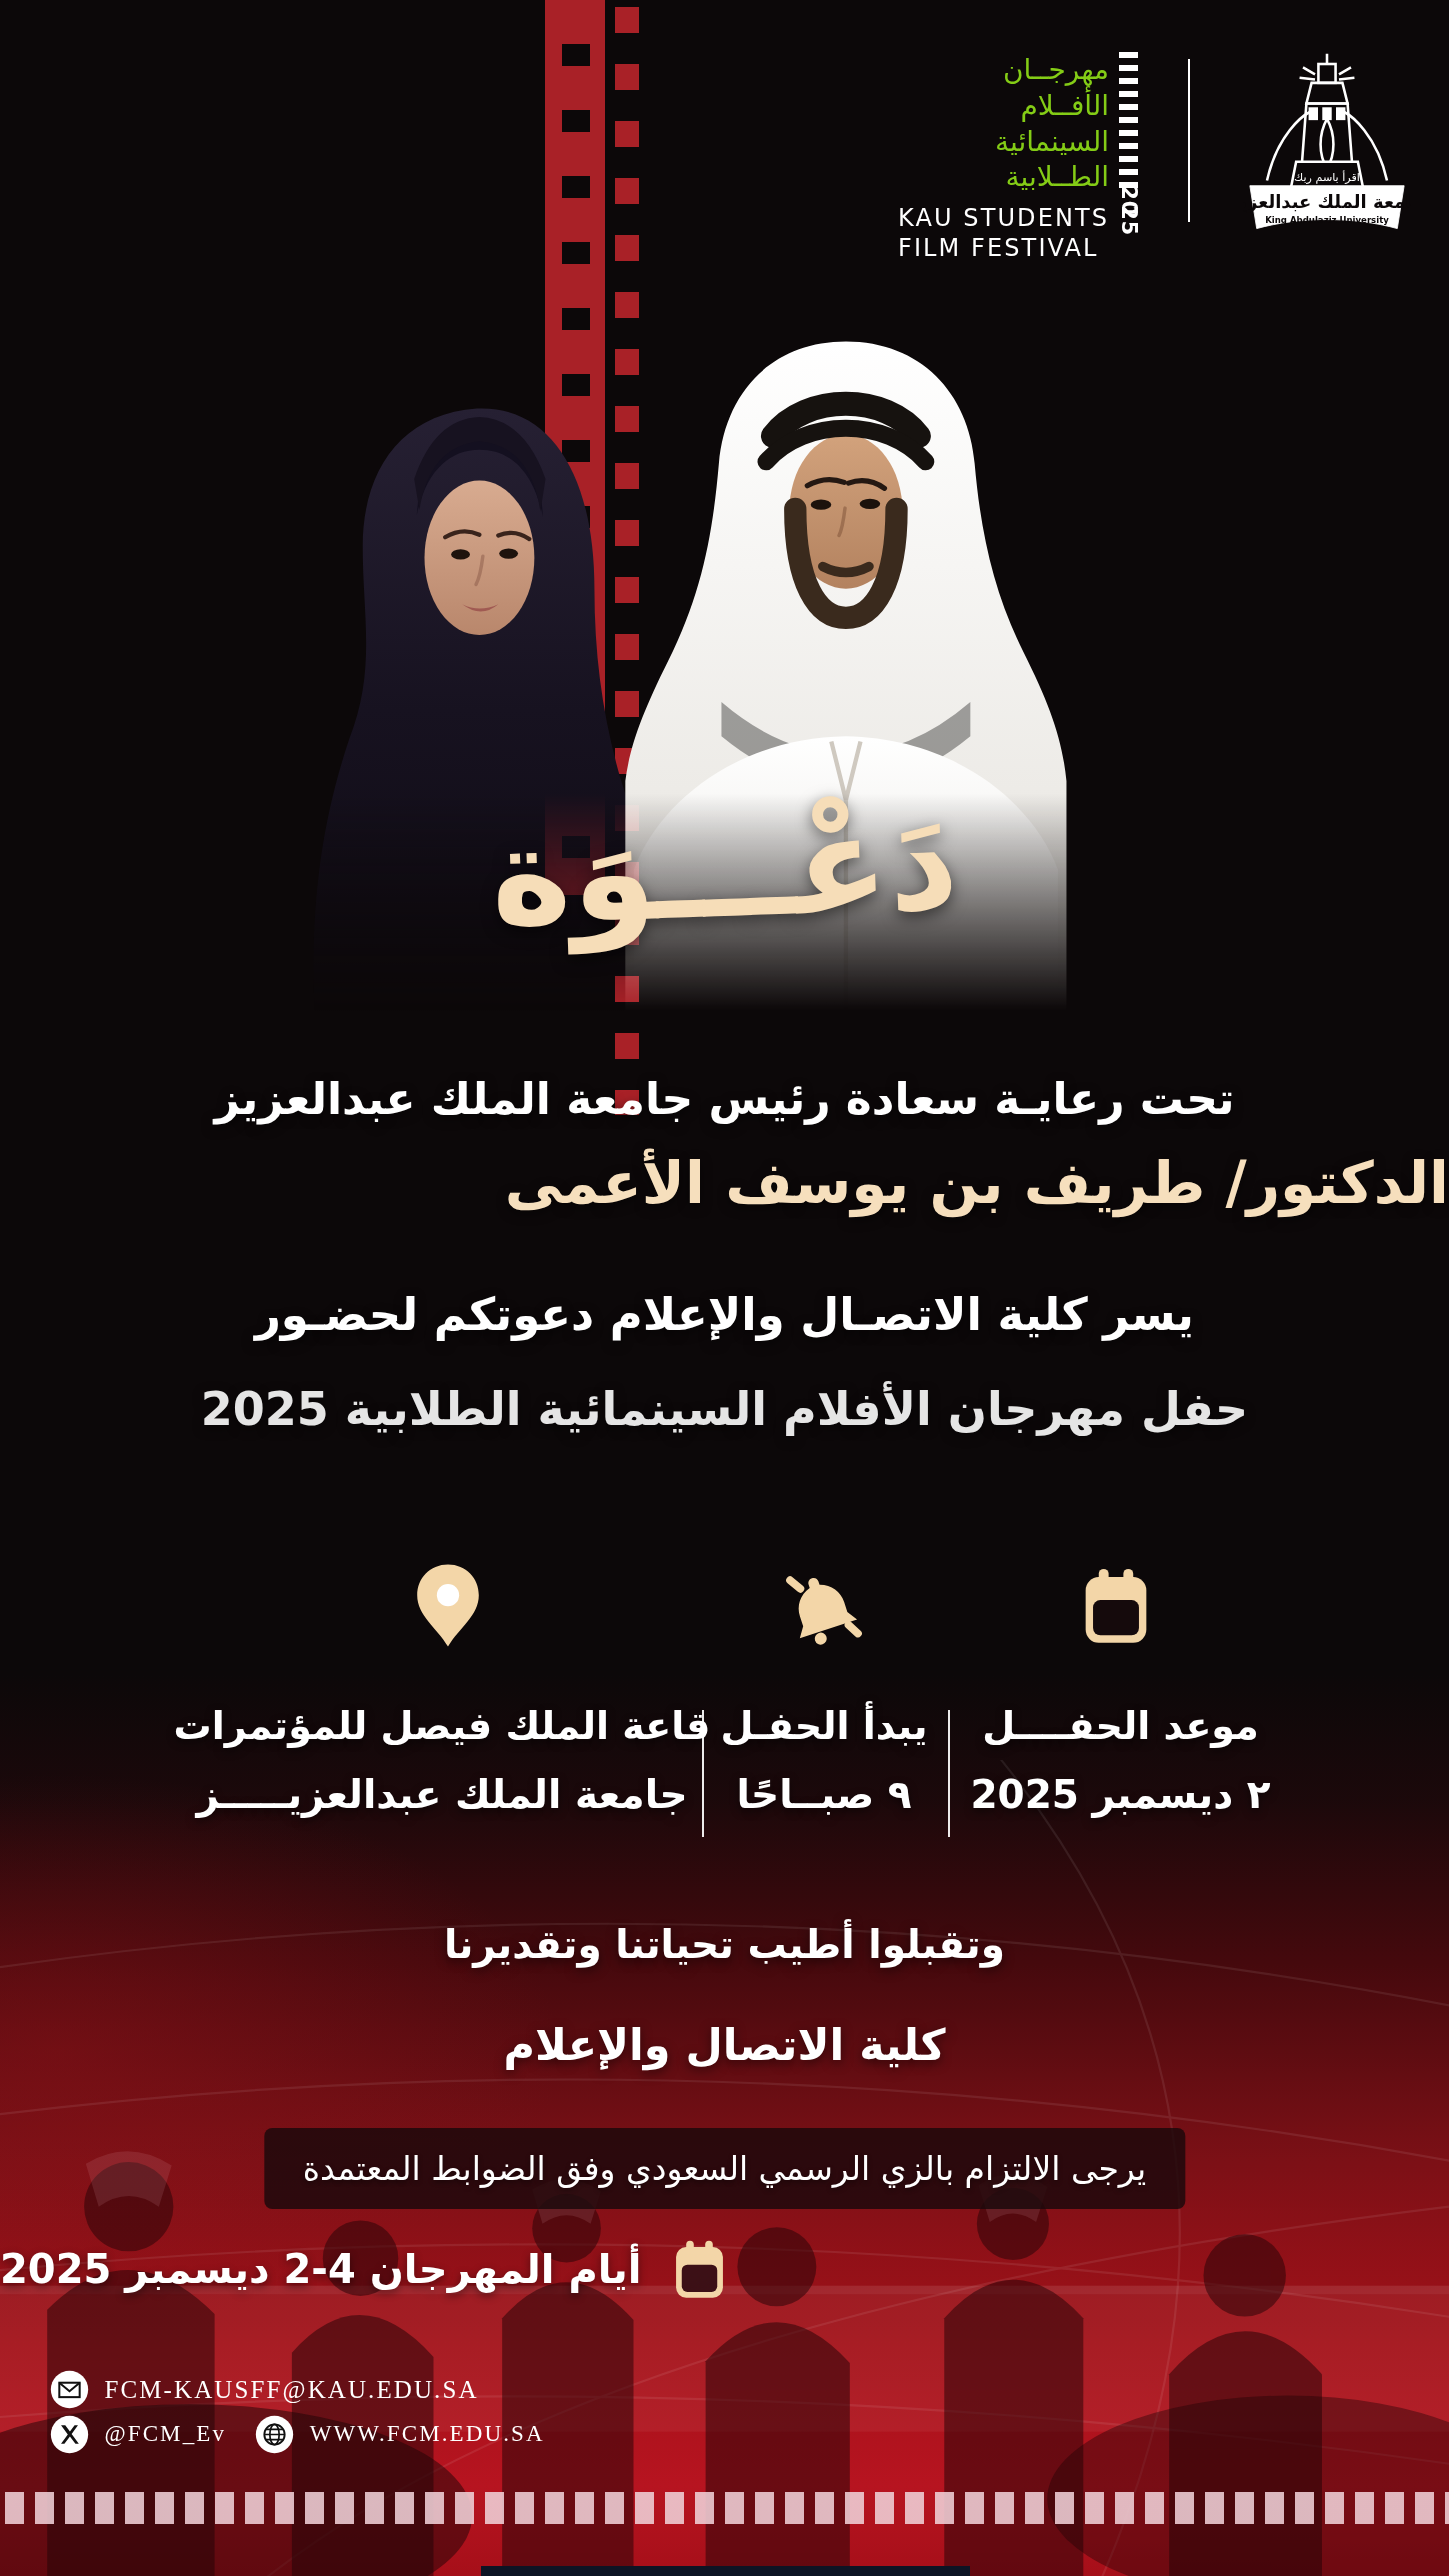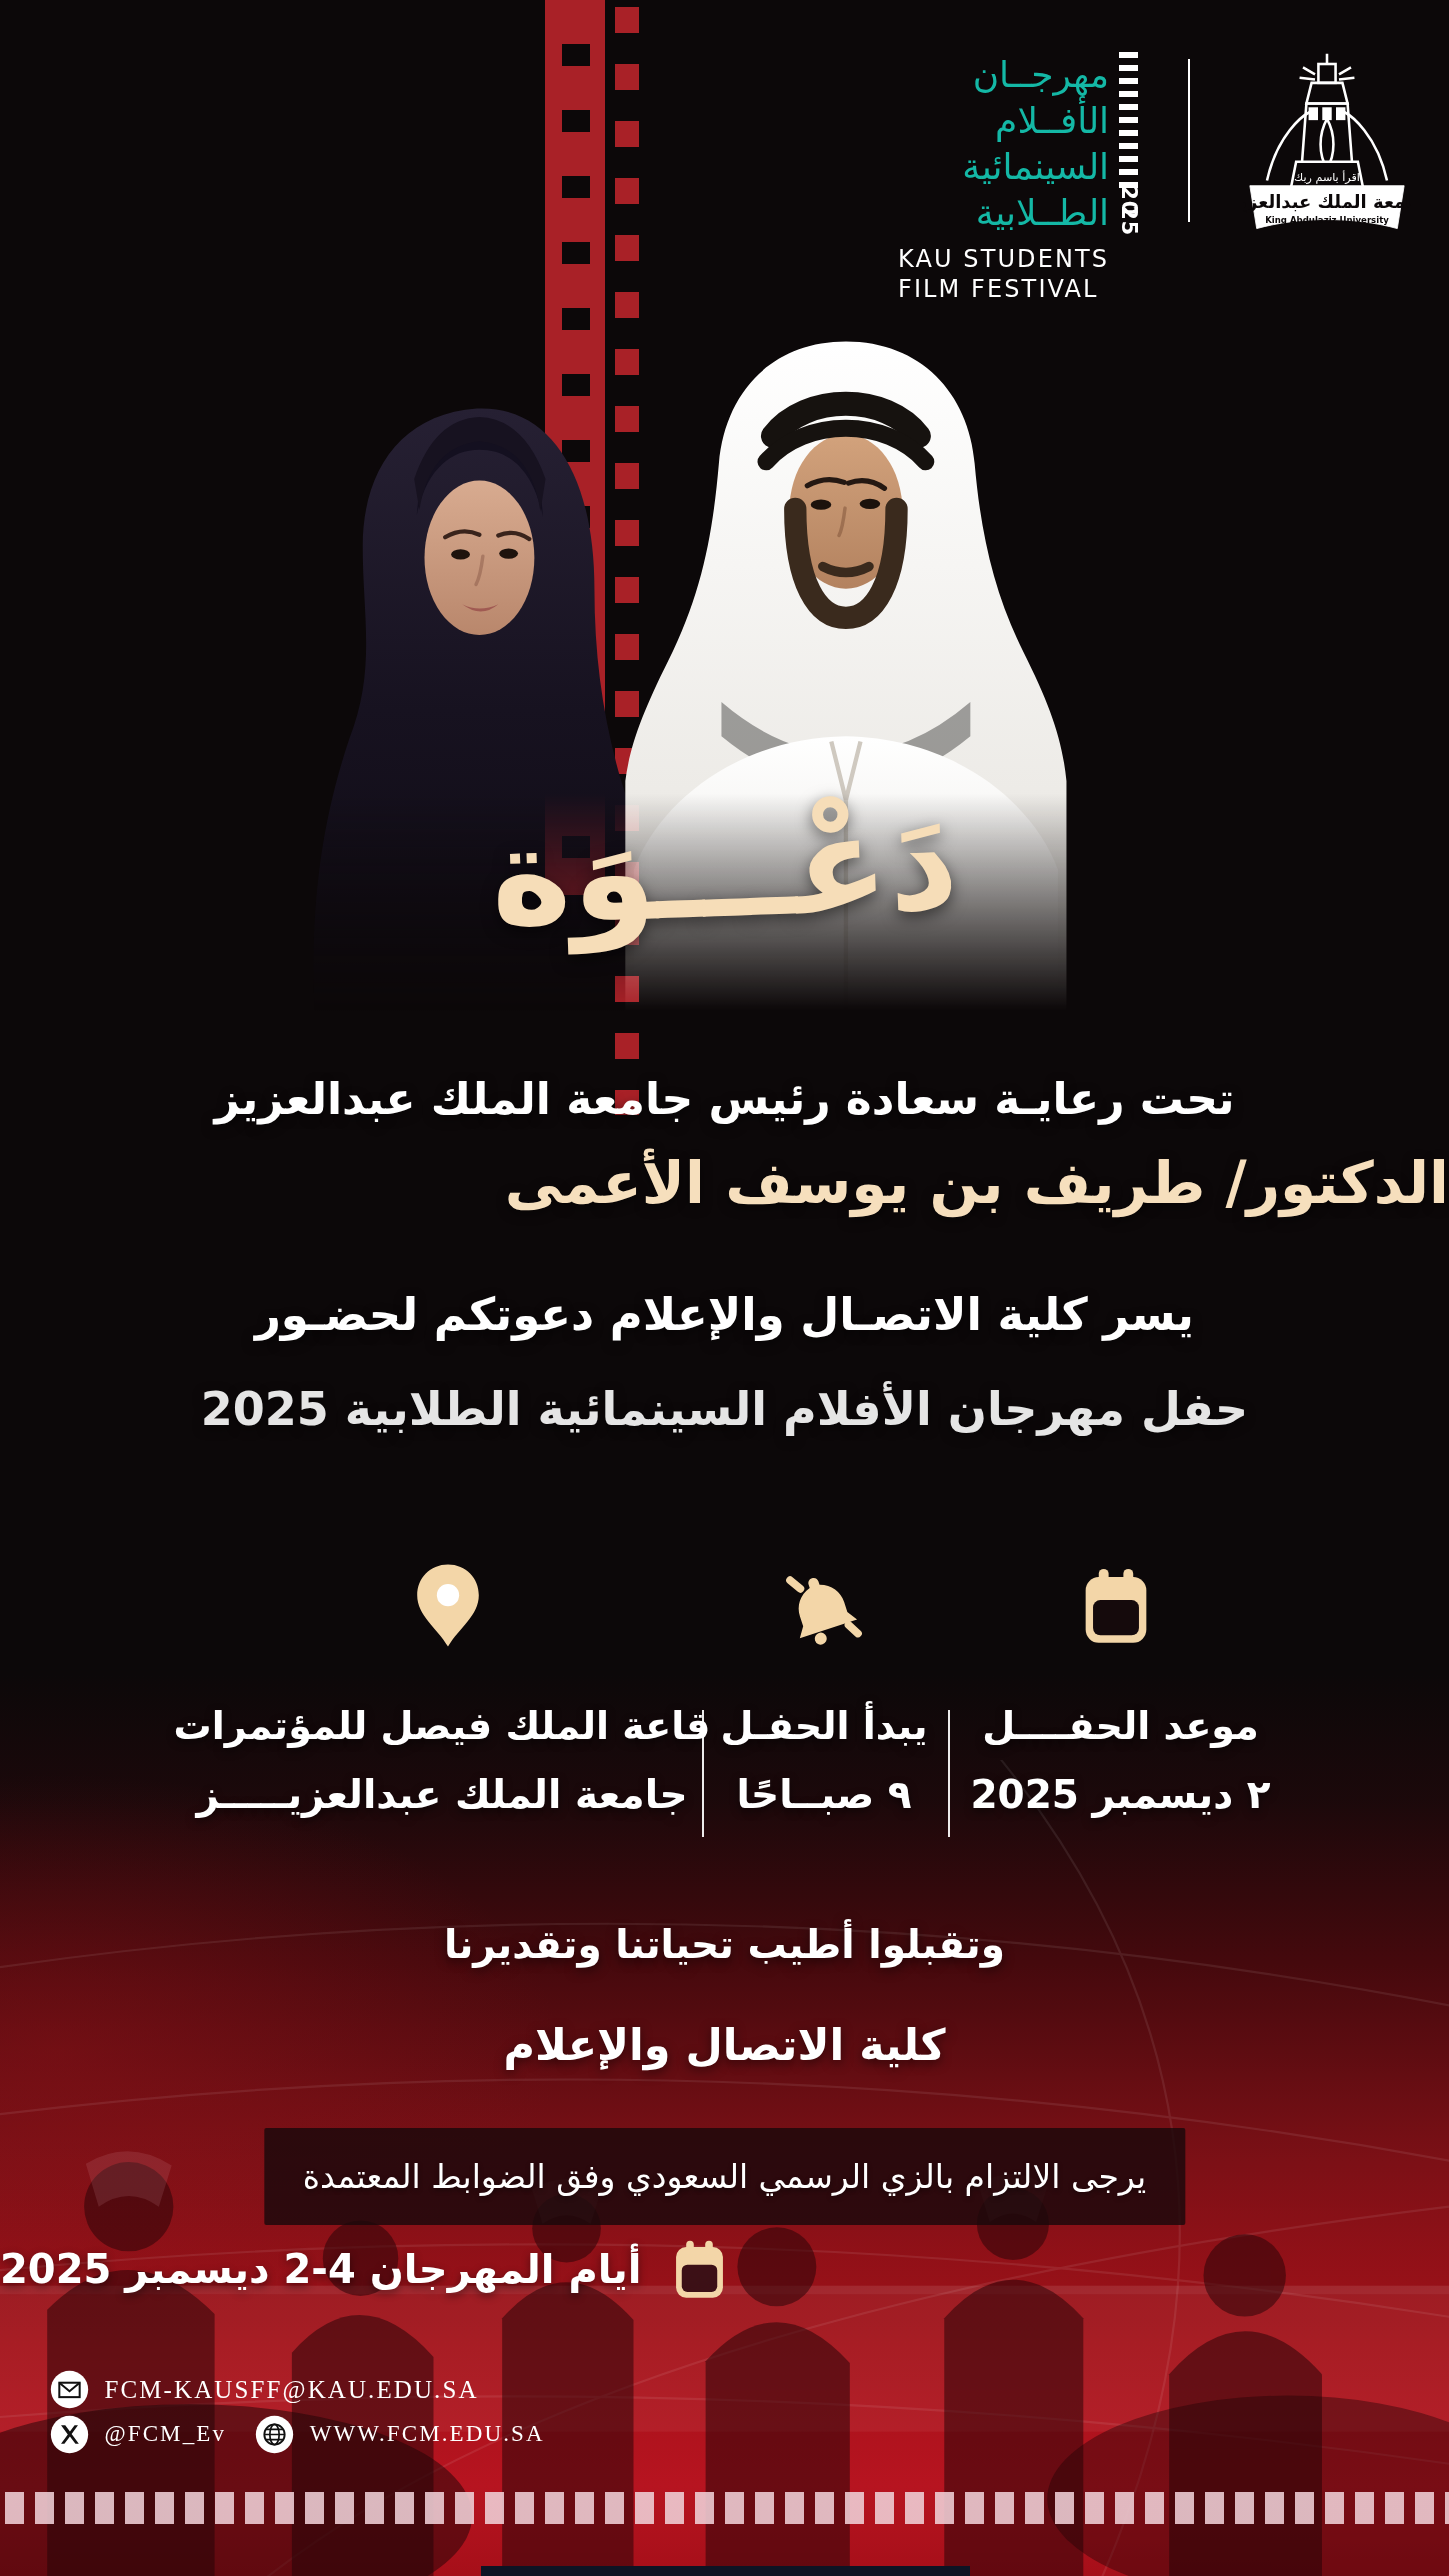--- a/index.html
+++ b/index.html
@@ -27,21 +27,21 @@
     background:repeating-linear-gradient(180deg, #a92127 0 26px, transparent 26px 57px); }
 
   
   .people { position:absolute; left:292px; top:333px; width:816px; height:678px; z-index:3; }
 
   
   .logos { position:absolute; top:52px; right:38px; display:flex; align-items:flex-start;
            gap:0; z-index:6; color:#fff; }
   .fest-logo { display:flex; align-items:stretch; }
   .fest-text { text-align:right; }
-  .fest-ar { font-size:36px; line-height:1.28; letter-spacing:0.9px; color:#14b8a6; font-weight:400; }
+  .fest-ar { font-size:28px; line-height:1.28; letter-spacing:0.9px; color:#84cc16; font-weight:400; }
   .fest-en { margin-top:8.6px; font-size:24px; letter-spacing:2.1px; font-weight:400;
              font-family:"DejaVu Sans", sans-serif; text-align:left; white-space:nowrap; }
   .fest-strip { width:20.6px; margin-left:8.6px; display:flex; flex-direction:column; align-items:center; }
   .fest-dashes { width:19px; height:136px;
     background:repeating-linear-gradient(180deg, #fff 0 6px, transparent 6px 13px); }
   .fest-year { margin-top:3.4px; display:flex; flex-direction:column; align-items:center; }
   .fest-year span { display:block; font-weight:800; font-size:20.6px; line-height:.95;
     transform:rotate(90deg); letter-spacing:0.9px; }
   .logo-sep { width:1.7px; height:163px; background:#fff; margin:6.9px 53px 0 50px; }
 
@@ -63,21 +63,21 @@
   .det-col { position:absolute; z-index:5; text-align:center; direction:rtl; color:#fff;
              text-shadow:0 3.4px 8.6px rgba(0,0,0,.5); }
   .det-label { font-size:38px; font-weight:800; }
   .det-value { font-size:39px; font-weight:800; margin-top:24px; }
   .det-sep { position:absolute; top:1710px; width:1.7px; height:127px; background:rgba(255,255,255,.92); z-index:5; }
 
   
   .regards { top:1922px; font-size:39px; font-weight:700; color:#fff; }
   .faculty { top:2020px; font-size:43px; font-weight:800; color:#fff; }
   .dress-box { position:absolute; left:50%; transform:translateX(-50%); top:2128px;
-    background:rgba(26,9,11,.82); border-radius:2px; padding:29px 39px; z-index:5;
+    background:rgba(26,9,11,.82); border-radius:8px; padding:21px 39px; z-index:5;
     max-width:945px; }
   .dress-box .txt { font-size:33px; color:#fff; direction:rtl; white-space:nowrap;
     text-shadow:0 1.7px 5.2px rgba(0,0,0,.4); }
   .fest-days { position:absolute; left:0; top:2236px; width:1449px; z-index:5;
     display:flex; justify-content:flex-end; align-items:center; gap:29px; direction:rtl; }
   .fest-days .txt { font-size:40px; font-weight:800; color:#fff; direction:rtl;
     text-shadow:0 3.4px 8.6px rgba(0,0,0,.45); }
 
   
   .contacts { position:absolute; left:50px; top:2368px; z-index:5; color:#fff;

